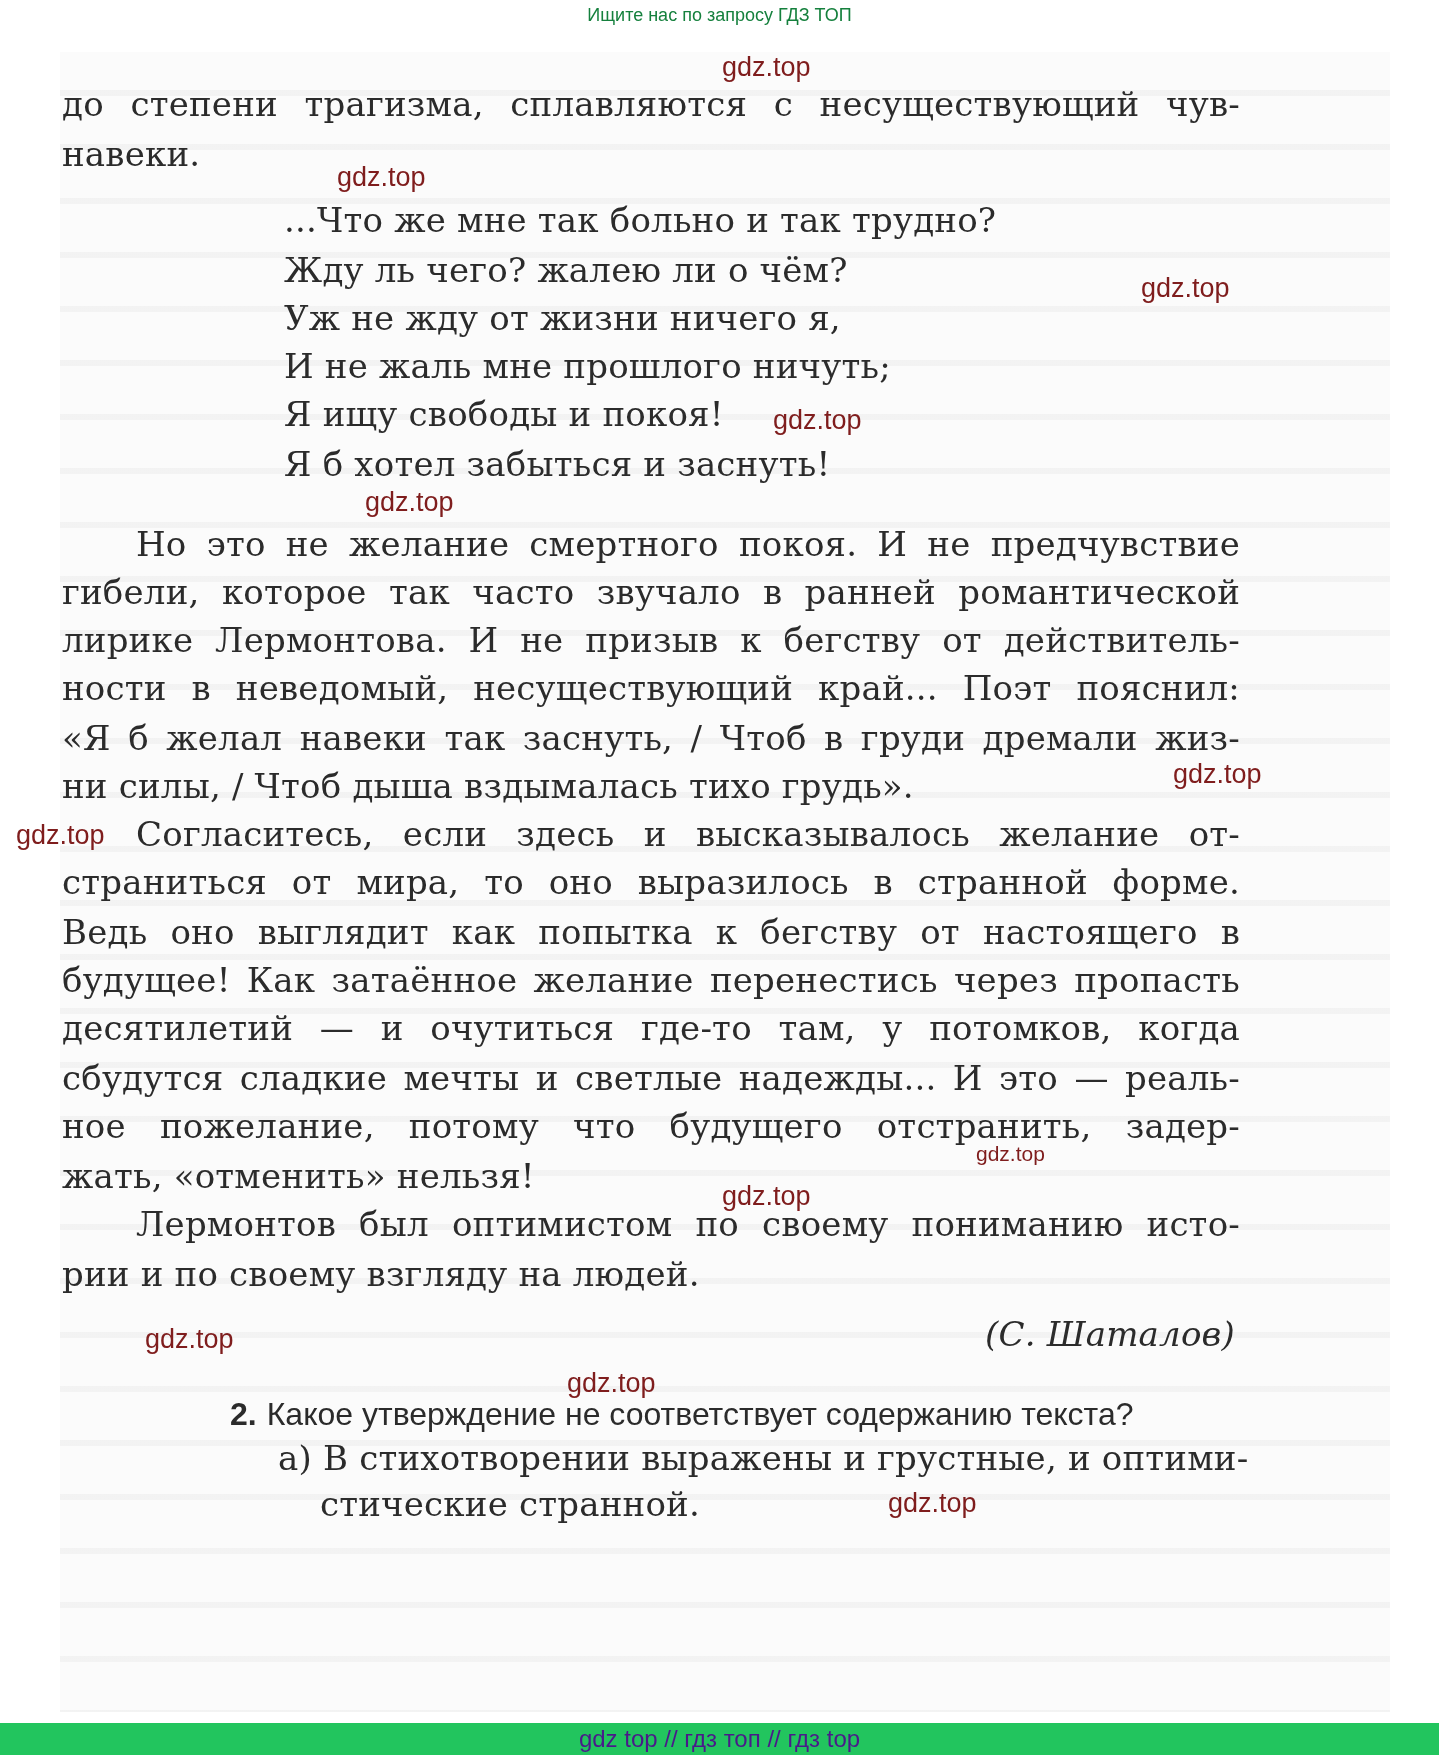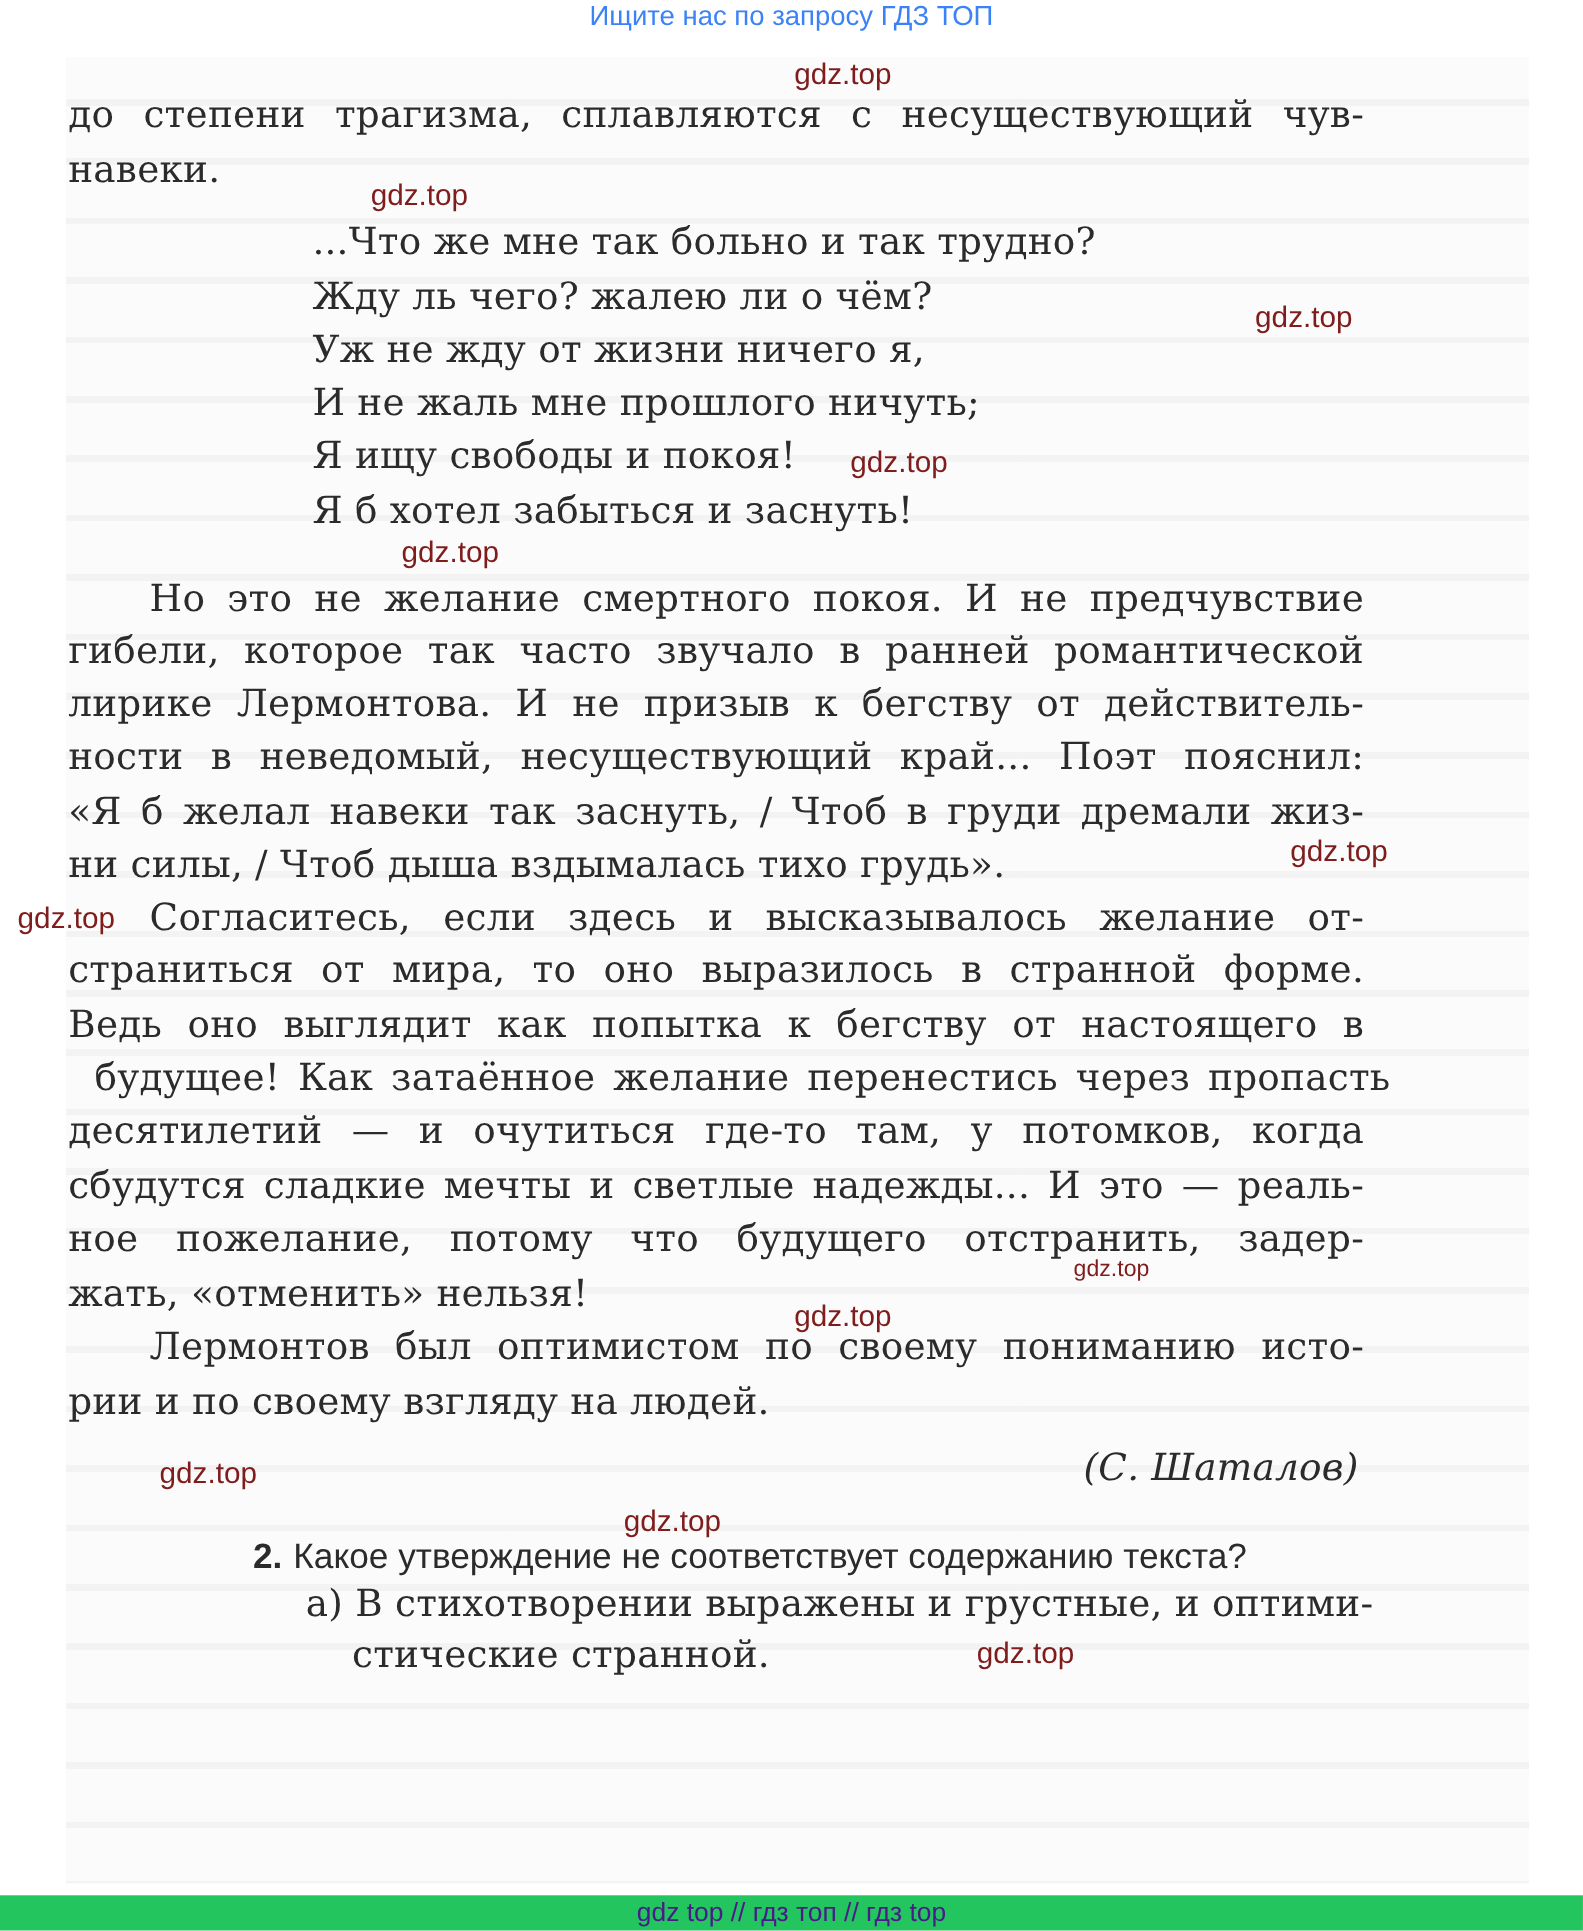--- a/index.html
+++ b/index.html
@@ -14,23 +14,23 @@
       overflow: hidden;
     }
     .header-banner {
       position: absolute;
       top: 0;
       left: 0;
       width: 1439px;
       height: 30px;
       text-align: center;
       font-family: "Liberation Sans", sans-serif;
-      font-size: 25px;
+      font-size: 18px;
       line-height: 30px;
-      color: #3b82f6;
+      color: #15803d;
     }
     .page {
       position: absolute;
       top: 52px;
       left: 60px;
       width: 1330px;
       height: 1660px;
       background: #fbfbfb;
     }
     .ghost {
@@ -112,21 +112,21 @@
 <div class="line just" style="left:136px; top:524px; width:1104px;">Но это не желание смертного покоя. И не предчувствие</div>
 <div class="line just" style="left:62px; top:572px; width:1178px;">гибели, которое так часто звучало в ранней романтической</div>
 <div class="line just" style="left:62px; top:620px; width:1178px;">лирике Лермонтова. И не призыв к бегству от действитель-</div>
 <div class="line just" style="left:62px; top:668px; width:1178px;">ности в неведомый, несуществующий край... Поэт пояснил:</div>
 <div class="line just" style="left:62px; top:718px; width:1178px;">«Я б желал навеки так заснуть, / Чтоб в груди дремали жиз-</div>
 <div class="line" style="left:62px; top:766px;">ни силы, / Чтоб дыша вздымалась тихо грудь».</div>
 
 <div class="line just" style="left:136px; top:814px; width:1104px;">Согласитесь, если здесь и высказывалось желание от-</div>
 <div class="line just" style="left:62px; top:862px; width:1178px;">страниться от мира, то оно выразилось в странной форме.</div>
 <div class="line just" style="left:62px; top:912px; width:1178px;">Ведь оно выглядит как попытка к бегству от настоящего в</div>
-<div class="line just" style="left:62px; top:960px; width:1178px;margin-left:24px;">будущее! Как затаённое желание перенестись через пропасть</div>
+<div class="line just" style="left:62px; top:960px; width:1178px;">будущее! Как затаённое желание перенестись через пропасть</div>
 <div class="line just" style="left:62px; top:1008px; width:1178px;">десятилетий — и очутиться где-то там, у потомков, когда</div>
 <div class="line just" style="left:62px; top:1058px; width:1178px;">сбудутся сладкие мечты и светлые надежды... И это — реаль-</div>
 <div class="line just" style="left:62px; top:1106px; width:1178px;">ное пожелание, потому что будущего отстранить, задер-</div>
 <div class="line" style="left:62px; top:1156px;">жать, «отменить» нельзя!</div>
 
 <div class="line just" style="left:136px; top:1204px; width:1104px;">Лермонтов был оптимистом по своему пониманию исто-</div>
 <div class="line" style="left:62px; top:1254px;">рии и по своему взгляду на людей.</div>
 
 <div class="line author" style="left:985px; top:1314px;">(С. Шаталов)</div>
 

